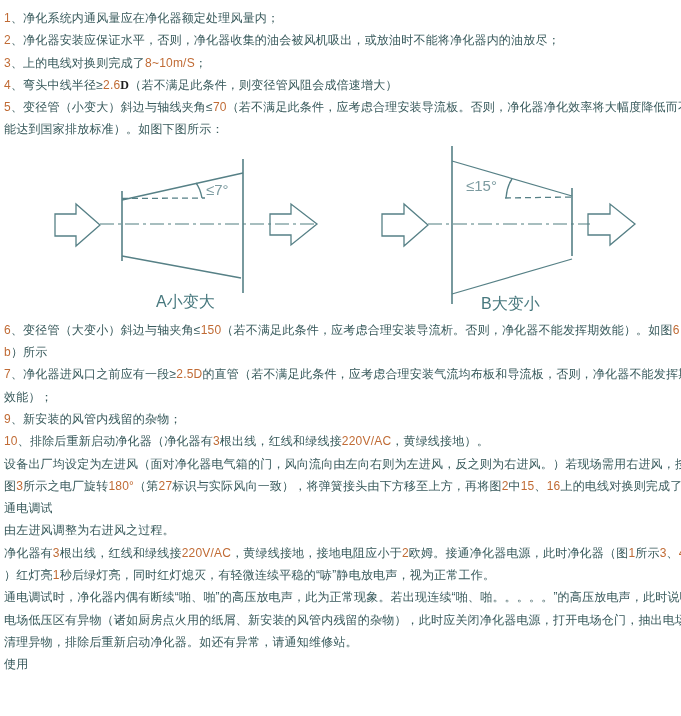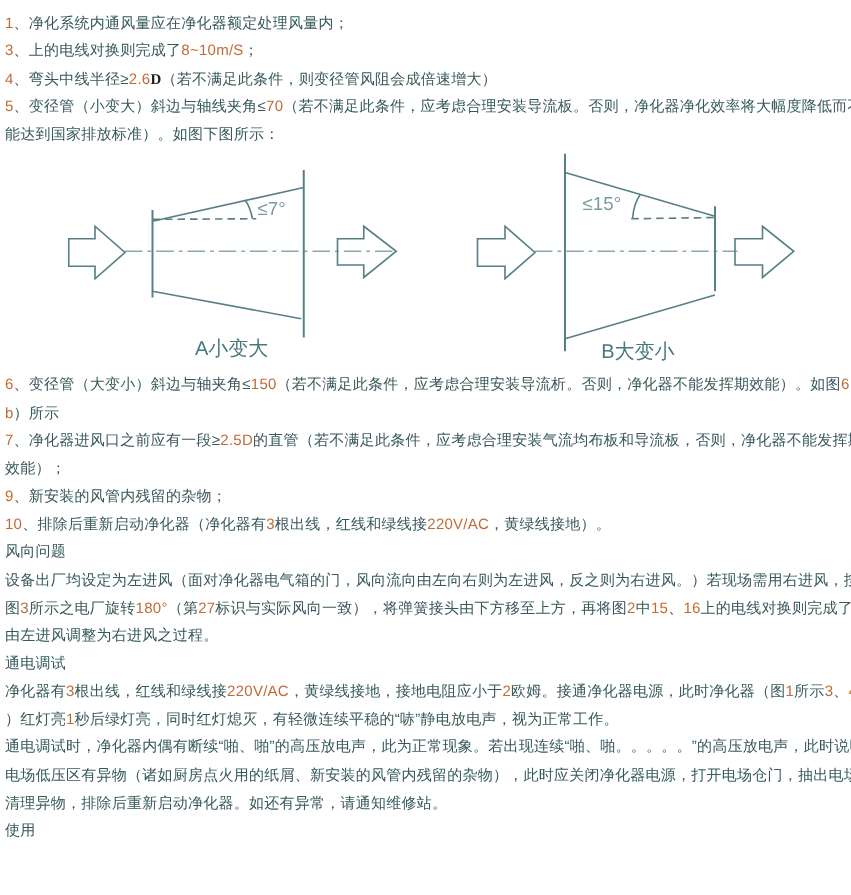--- a/index.html
+++ b/index.html
@@ -23,20 +23,21 @@
   .diagram-wrap{width:681px;height:178px;}
   svg text{font-family:"Liberation Sans","DejaVu Sans",sans-serif;}
   .angle-label{font-size:15px;fill:#7C9BA0;}
   .caption{font-size:16px;fill:#47787E;}
 </style>
 </head>
 <body>
 
 <div class="doc doc-top" id="doc-top">
     <div class="line"><span class="num">1</span><span class="cn">、净化系统内通风量应在净化器额定处理风量内；</span></div>
+    <div class="line"><span class="num">2</span><span class="cn">、净化器安装应保证水平，否则，净化器收集的油会被风机吸出，或放油时不能将净化器内的油放尽；</span></div>
     <div class="line"><span class="num">3</span><span class="cn">、上的电线对换则完成了</span><span class="num">8~10m/S</span><span class="cn">；</span></div>
     <div class="line"><span class="num">4</span><span class="cn">、弯头中线半径≥</span><span class="num">2.6</span><span class="boldD">D</span><span class="cn">（若不满足此条件，则变径管风阻会成倍速增大）</span></div>
     <div class="line"><span class="num">5</span><span class="cn">、变径管（小变大）斜边与轴线夹角≤</span><span class="num">70</span><span class="cn">（若不满足此条件，应考虑合理安装导流板。否则，净化器净化效率将大幅度降低而不</span></div>
     <div class="line"><span class="cn">能达到国家排放标准）。如图下图所示：</span></div>
   </div>
 
 <div class="diagram-wrap">
 <svg width="681" height="178" viewBox="0 0 681 178">
 
   <g stroke="#568086" stroke-width="1.3" fill="none">
@@ -69,24 +70,23 @@
 </svg>
 </div>
 
 <div class="doc" id="doc-bottom">
     <div class="line"><span class="num">6</span><span class="cn">、变径管（大变小）斜边与轴夹角≤</span><span class="num">150</span><span class="cn">（若不满足此条件，应考虑合理安装导流析。否则，净化器不能发挥期效能）。如图</span><span class="num">6</span><span class="cn">（</span></div>
     <div class="line"><span class="num">b</span><span class="cn">）所示</span></div>
     <div class="line"><span class="num">7</span><span class="cn">、净化器进风口之前应有一段≥</span><span class="num">2.5D</span><span class="cn">的直管（若不满足此条件，应考虑合理安装气流均布板和导流板，否则，净化器不能发挥期</span></div>
     <div class="line"><span class="cn">效能）；</span></div>
     <div class="line"><span class="num">9</span><span class="cn">、新安装的风管内残留的杂物；</span></div>
     <div class="line"><span class="num">10</span><span class="cn">、排除后重新启动净化器（净化器有</span><span class="num">3</span><span class="cn">根出线，红线和绿线接</span><span class="num">220V/AC</span><span class="cn">，黄绿线接地）。</span></div>
-    <div class="line"><span class="cn">风向问题</span></div>
     <div class="line"><span class="cn">设备出厂均设定为左进风（面对净化器电气箱的门，风向流向由左向右则为左进风，反之则为右进风。）若现场需用右进风，按</span></div>
     <div class="line"><span class="cn">图</span><span class="num">3</span><span class="cn">所示之电厂旋转</span><span class="num">180°</span><span class="cn">（第</span><span class="num">27</span><span class="cn">标识与实际风向一致），将弹簧接头由下方移至上方，再将图</span><span class="num">2</span><span class="cn">中</span><span class="num">15</span><span class="cn">、</span><span class="num">16</span><span class="cn">上的电线对换则完成了</span></div>
+    <div class="line"><span class="cn">通电调试</span></div>
     <div class="line"><span class="cn">由左进风调整为右进风之过程。</span></div>
-    <div class="line"><span class="cn">通电调试</span></div>
     <div class="line"><span class="cn">净化器有</span><span class="num">3</span><span class="cn">根出线，红线和绿线接</span><span class="num">220V/AC</span><span class="cn">，黄绿线接地，接地电阻应小于</span><span class="num">2</span><span class="cn">欧姆。接通净化器电源，此时净化器（图</span><span class="num">1</span><span class="cn">所示</span><span class="num">3</span><span class="cn">、</span><span class="num">4</span></div>
     <div class="line"><span class="cn">）红灯亮</span><span class="num">1</span><span class="cn">秒后绿灯亮，同时红灯熄灭，有轻微连续平稳的“哧”静电放电声，视为正常工作。</span></div>
     <div class="line"><span class="cn">通电调试时，净化器内偶有断续“啪、啪”的高压放电声，此为正常现象。若出现连续“啪、啪。。。。。”的高压放电声，此时说明</span></div>
     <div class="line"><span class="cn">电场低压区有异物（诸如厨房点火用的纸屑、新安装的风管内残留的杂物），此时应关闭净化器电源，打开电场仓门，抽出电场</span></div>
     <div class="line"><span class="cn">清理异物，排除后重新启动净化器。如还有异常，请通知维修站。</span></div>
     <div class="line"><span class="cn">使用</span></div>
   </div>
 
 </body></html>

